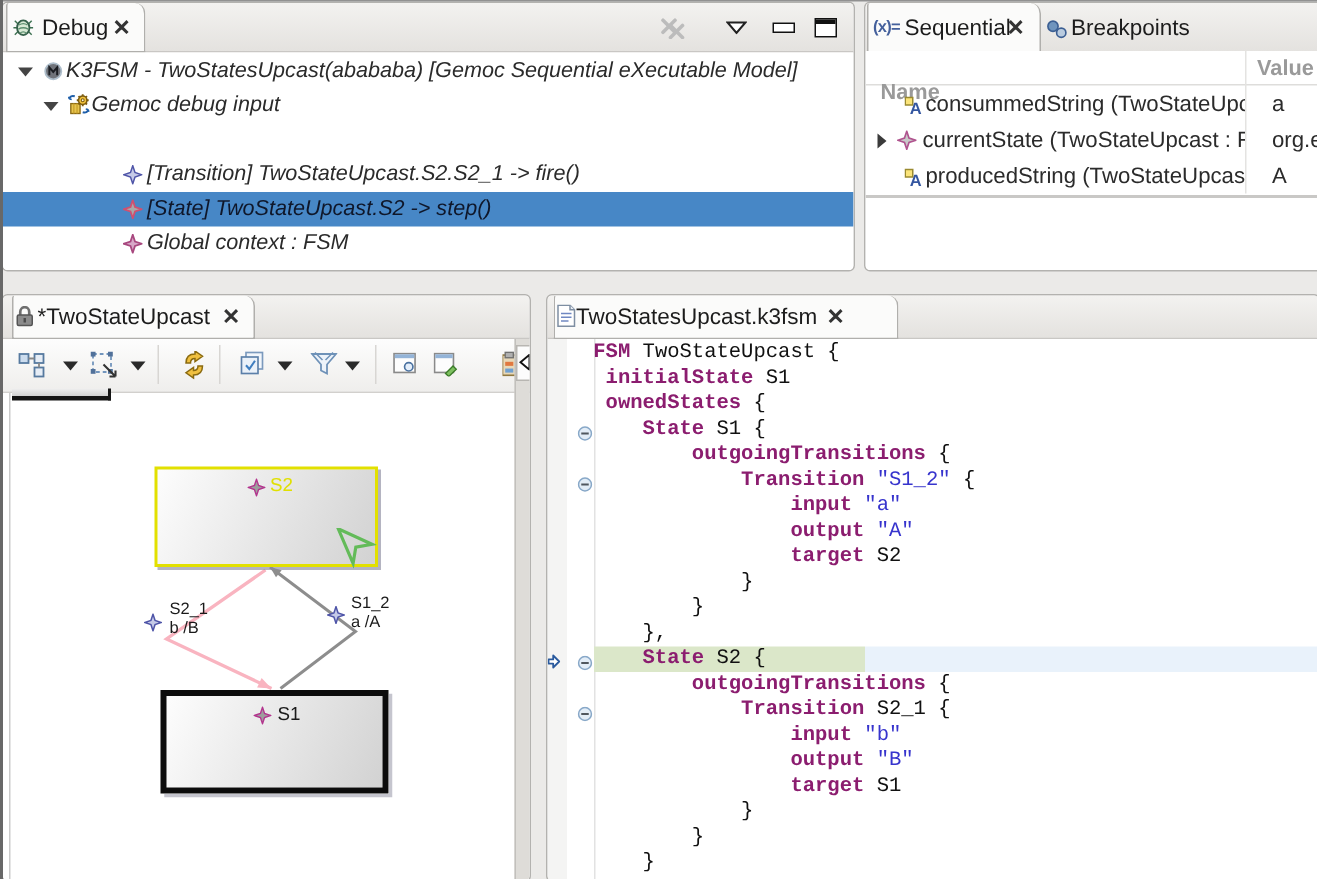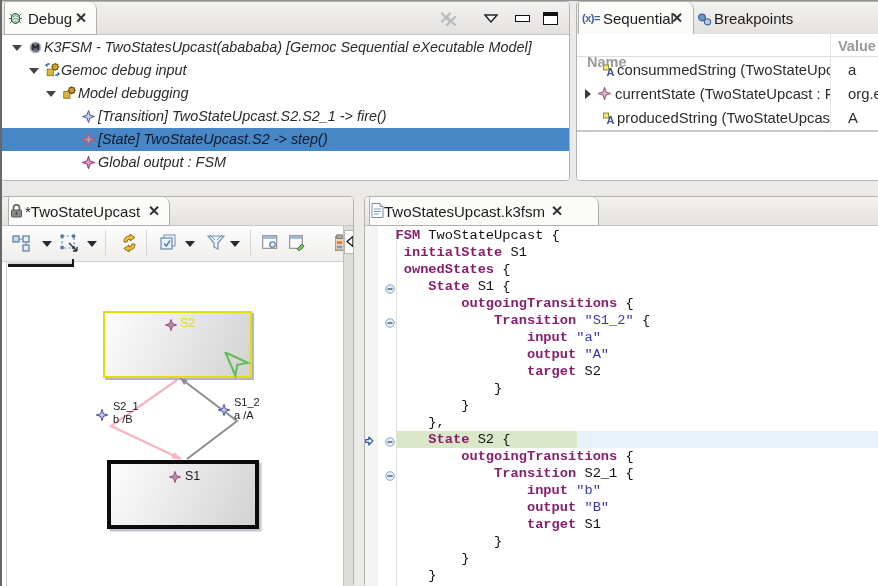--- a/index.html
+++ b/index.html
@@ -87,53 +87,37 @@
             <line x1="11.5" y1="1" x2="11.5" y2="10"></line>
               <line x1="7" y1="5.5" x2="16" y2="5.5"></line>
             <line x1="8.3" y1="2.3" x2="14.7" y2="8.7"></line>
               <line x1="14.7" y1="2.3" x2="8.3" y2="8.7"></line>
           </g>
           <circle cx="11.5" cy="5.5" r="3.2" fill="#f2c23c" stroke="#7c5c10" stroke-width="1.2"></circle>
           <circle cx="11.5" cy="5.5" r="1.1" fill="#fff8dc" stroke="#7c5c10" stroke-width="0.8"></circle>
         </svg>
         <span class="abs" style="left:59px;">Gemoc debug input</span>
       </div>
-      <div class="trerow" style="top:47px;">
-        <div class="tri" style="left:44px;top:9px;"></div>
-        <svg class="abs" style="left:60px;top:3px;" width="15" height="15" viewBox="0 0 17 17">
-          <rect x="2" y="7.5" width="7" height="7.5" fill="#e8c54e" stroke="#8a6914" stroke-width="1"></rect>
-          <path d="M4.3 7.5 L4.3 15 M6.7 7.5 L6.7 15" stroke="#c8a02c" stroke-width="1"></path>
-          <g stroke="#5c4408" stroke-width="1.4">
-            <line x1="11" y1="1.5" x2="11" y2="10.5"></line>
-              <line x1="6.5" y1="6" x2="15.5" y2="6"></line>
-            <line x1="7.8" y1="2.8" x2="14.2" y2="9.2"></line>
-              <line x1="14.2" y1="2.8" x2="7.8" y2="9.2"></line>
-          </g>
-          <circle cx="11" cy="6" r="3.2" fill="#f2c23c" stroke="#5c4408" stroke-width="1.2"></circle>
-          <circle cx="11" cy="6" r="1.1" fill="#fff8dc" stroke="#5c4408" stroke-width="0.8"></circle>
-        </svg>
-        <span class="abs" style="left:76px;">Model debugging</span>
-      </div>
       <div class="trerow" style="top:70px;">
         <svg class="abs" style="left:80px;top:5px;" width="13" height="13" viewBox="0 0 13 13">
           <path d="M6.5 0.5 L8 5 L12.5 6.5 L8 8 L6.5 12.5 L5 8 L0.5 6.5 L5 5 Z" fill="#c6cbe8" stroke="#4f55a8" stroke-width="1"></path>
         </svg>
         <span class="abs" style="left:96px;">[Transition] TwoStateUpcast.S2.S2_1 -&gt; fire()</span>
       </div>
       <div class="trerow" style="top:93px;background:#4787c6;color:#0f172a;">
         <svg class="abs" style="left:80px;top:5px;" width="13" height="13" viewBox="0 0 13 13">
           <path d="M6.5 0.5 L8 5 L12.5 6.5 L8 8 L6.5 12.5 L5 8 L0.5 6.5 L5 5 Z" fill="#a9a9a9" stroke="#d05070" stroke-width="1.2"></path>
         </svg>
         <span class="abs" style="left:96px;">[State] TwoStateUpcast.S2 -&gt; step()</span>
       </div>
       <div class="trerow" style="top:116px;">
         <svg class="abs" style="left:80px;top:5px;" width="13" height="13" viewBox="0 0 13 13">
           <path d="M6.5 0.5 L8 5 L12.5 6.5 L8 8 L6.5 12.5 L5 8 L0.5 6.5 L5 5 Z" fill="#d8a8c8" stroke="#a8487f" stroke-width="1.2"></path>
         </svg>
-        <span class="abs" style="left:96px;">Global output : FSM</span>
+        <span class="abs" style="left:96px;">Global context : FSM</span>
       </div>
     </div>
   </div>
 
   <div class="panel" id="vars" style="left:576px;top:1px;width:310px;height:180px;">
     <div class="tabbar"></div>
     <div class="tab" style="left:1px;width:114px;"></div>
     <div id="vars-tab-content">
       <span class="abs" style="left:5px;top:10px;font-size:11px;font-weight:bold;color:#44609c;letter-spacing:-0.5px;">(x)=</span>
       <span class="abs tabtxt" style="left:26px;top:8px;">Sequential</span>

